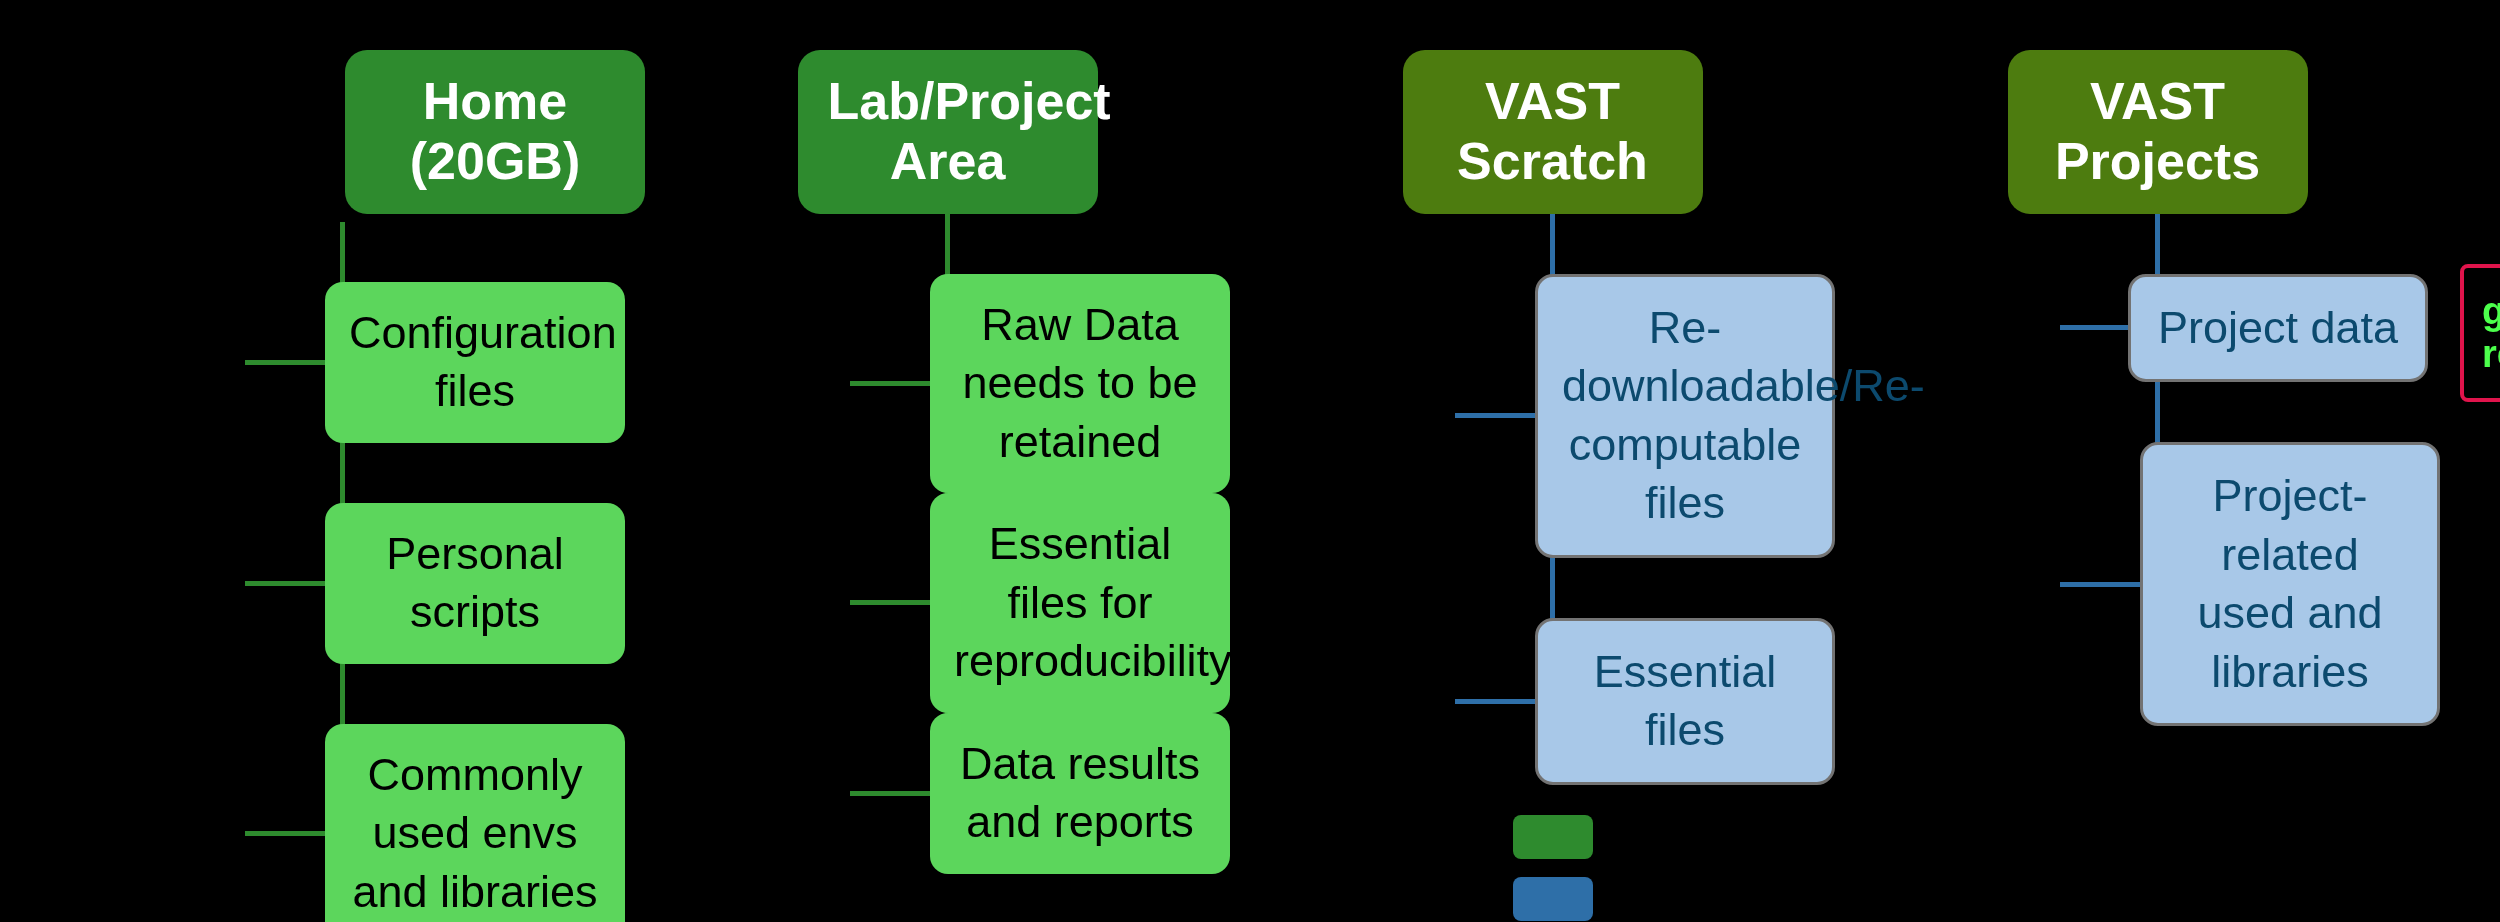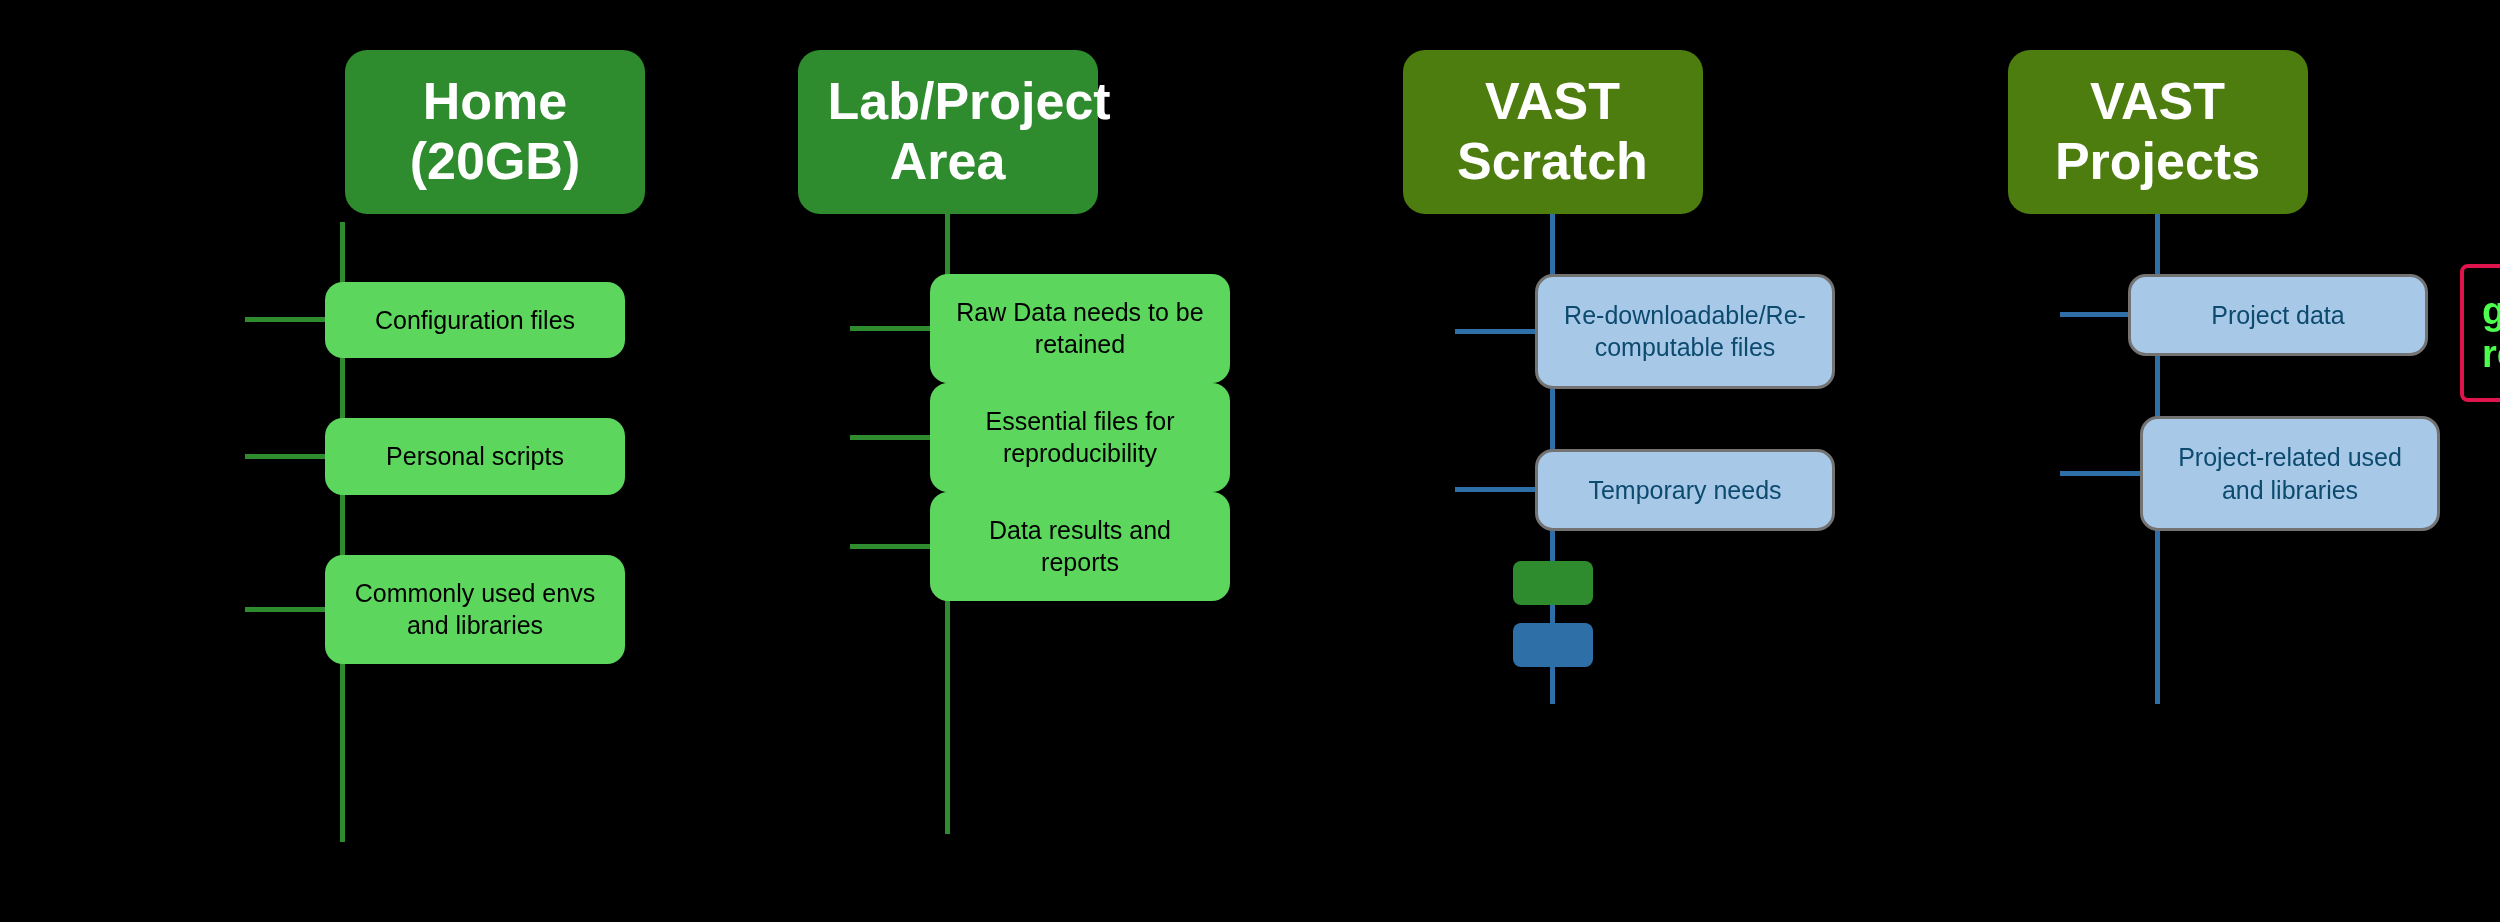--- a/index.html
+++ b/index.html
@@ -42,21 +42,21 @@
 
     .header-blue {
       background: #4d7c0f;
     }
 
     
     .child-box {
       border-radius: 18px;
       padding: 22px 24px;
       text-align: center;
-      font-size: 25px;
+      font-size: 45px;
       line-height: 1.3;
       width: 300px;
       position: relative;
     }
 
     .child-green {
       background: #5cd65c;
       border: none;
       color: #000;
     }
@@ -138,21 +138,21 @@
 Scratch</div>
     <div style="position:relative; width:100%; display:flex; flex-direction:column; align-items:center;">
       <div style="width:5px; background:#2e6fa8; height: 490px; position:absolute; left:calc(50% - 2.5px); top:0; z-index:0;"></div>
       <div style="display:flex; flex-direction:column; gap:60px; padding-top:60px; align-items:flex-end; width:100%; position:relative; z-index:1;">
         <div style="display:flex; align-items:center; position:relative; width:100%; justify-content:flex-end; padding-right:20px;">
           <div style="position:absolute; right:320px; height:5px; width:80px; background:#2e6fa8;"></div>
           <div class="child-box child-blue">Re-downloadable/Re-computable files</div>
         </div>
         <div style="display:flex; align-items:center; position:relative; width:100%; justify-content:flex-end; padding-right:20px;">
           <div style="position:absolute; right:320px; height:5px; width:80px; background:#2e6fa8;"></div>
-          <div class="child-box child-blue">Temporary needs</div>
+          <div class="child-box child-blue">Essential files</div>
         </div>
       </div>
     </div>
 
     <div style="display:flex; flex-direction:column; align-items:center; gap:18px; margin-top:30px; position:relative; z-index:2;">
       <div style="display:flex; align-items:center; gap:16px;">
         <div style="width:80px; height:44px; background:#2e8b2e; border-radius:8px;"></div>
       </div>
       <div style="display:flex; align-items:center; gap:16px;">
         <div style="width:80px; height:44px; background:#2e6fa8; border-radius:8px;"></div>

